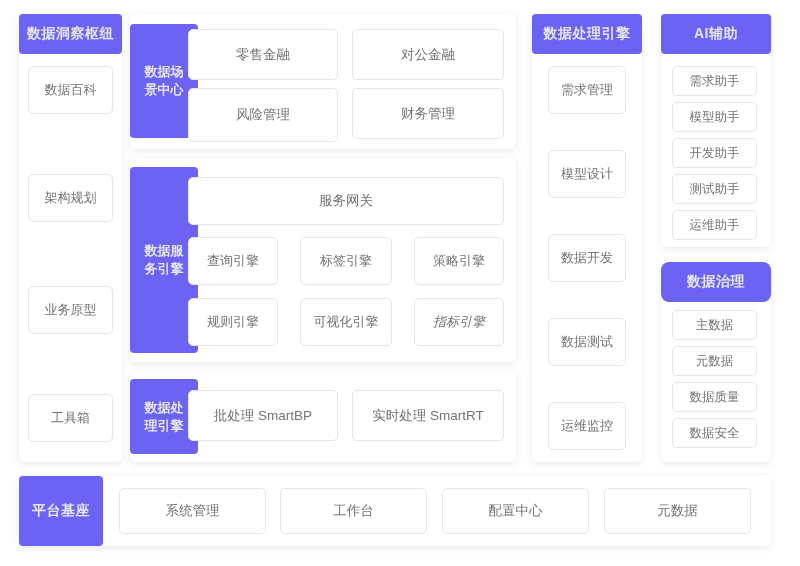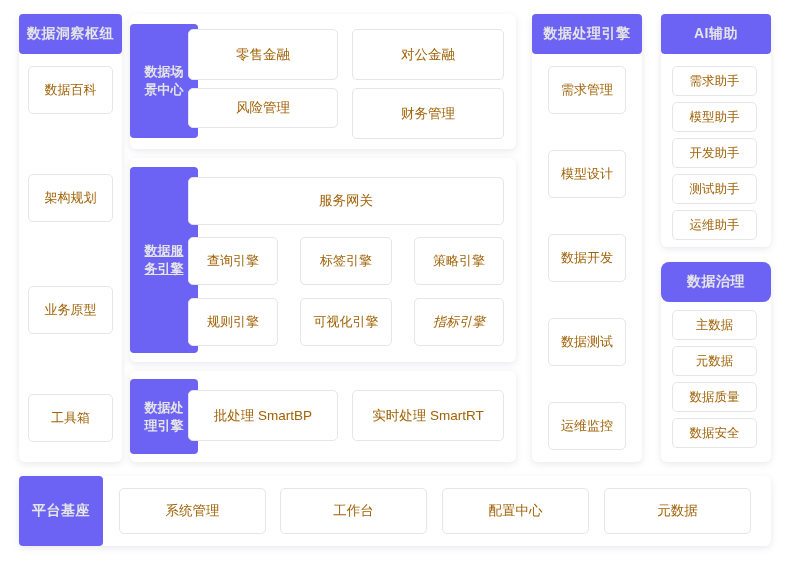--- a/index.html
+++ b/index.html
@@ -56,21 +56,21 @@
   .box {
     position: absolute;
     background: #ffffff;
     border: 1px solid #e6e6ea;
     border-radius: 5px;
     display: flex;
     align-items: center;
     justify-content: center;
     text-align: center;
     font-size: 13px;
-    color: #a16207;
+    color: #737373;
     box-sizing: border-box;
     line-height: 1.3;
   }
   .box.small { font-size: 12.5px; }
   .box.wide  { font-size: 13.5px; }
 </style>
 </head>
 <body>
 
 <div id="canvas">
@@ -88,27 +88,27 @@
   <div class="box" style="left:28px; top:394px; width:85px; height:48px;">工具箱</div>
 
   <div class="panel" style="left:130px; top:14px; width:386px; height:135px;"></div>
 
   <div class="hdr vert" style="left:130px; top:24px; width:48px; height:114px;">数据场景中心</div>
 
   <div class="box wide" style="left:188px; top:29px; width:150px; height:51px;">零售金融</div>
 
   <div class="box wide" style="left:352px; top:29px; width:152px; height:51px;">对公金融</div>
 
-  <div class="box wide" style="left:188px; top:88px; width:150px; height:40px;">风险管理</div>
+  <div class="box wide" style="left:188px; top:88px; width:150px; height:54px;">风险管理</div>
 
   <div class="box wide" style="left:352px; top:88px; width:152px; height:51px;">财务管理</div>
 
   <div class="panel" style="left:130px; top:158px; width:386px; height:204px;"></div>
 
-  <div class="hdr vert" style="left:130px; top:167px; width:48px; height:186px;text-decoration:underline;">数据服务引擎</div>
+  <div class="hdr vert" style="left:130px; top:167px; width:48px; height:186px;">数据服务引擎</div>
 
   <div class="box wide" style="left:188px; top:177px; width:316px; height:48px;">服务网关</div>
 
   <div class="box" style="left:188px; top:237px; width:90px; height:48px;">查询引擎</div>
 
   <div class="box" style="left:300px; top:237px; width:92px; height:48px;">标签引擎</div>
 
   <div class="box" style="left:414px; top:237px; width:90px; height:48px;">策略引擎</div>
 
   <div class="box" style="left:188px; top:298px; width:90px; height:48px;">规则引擎</div>

